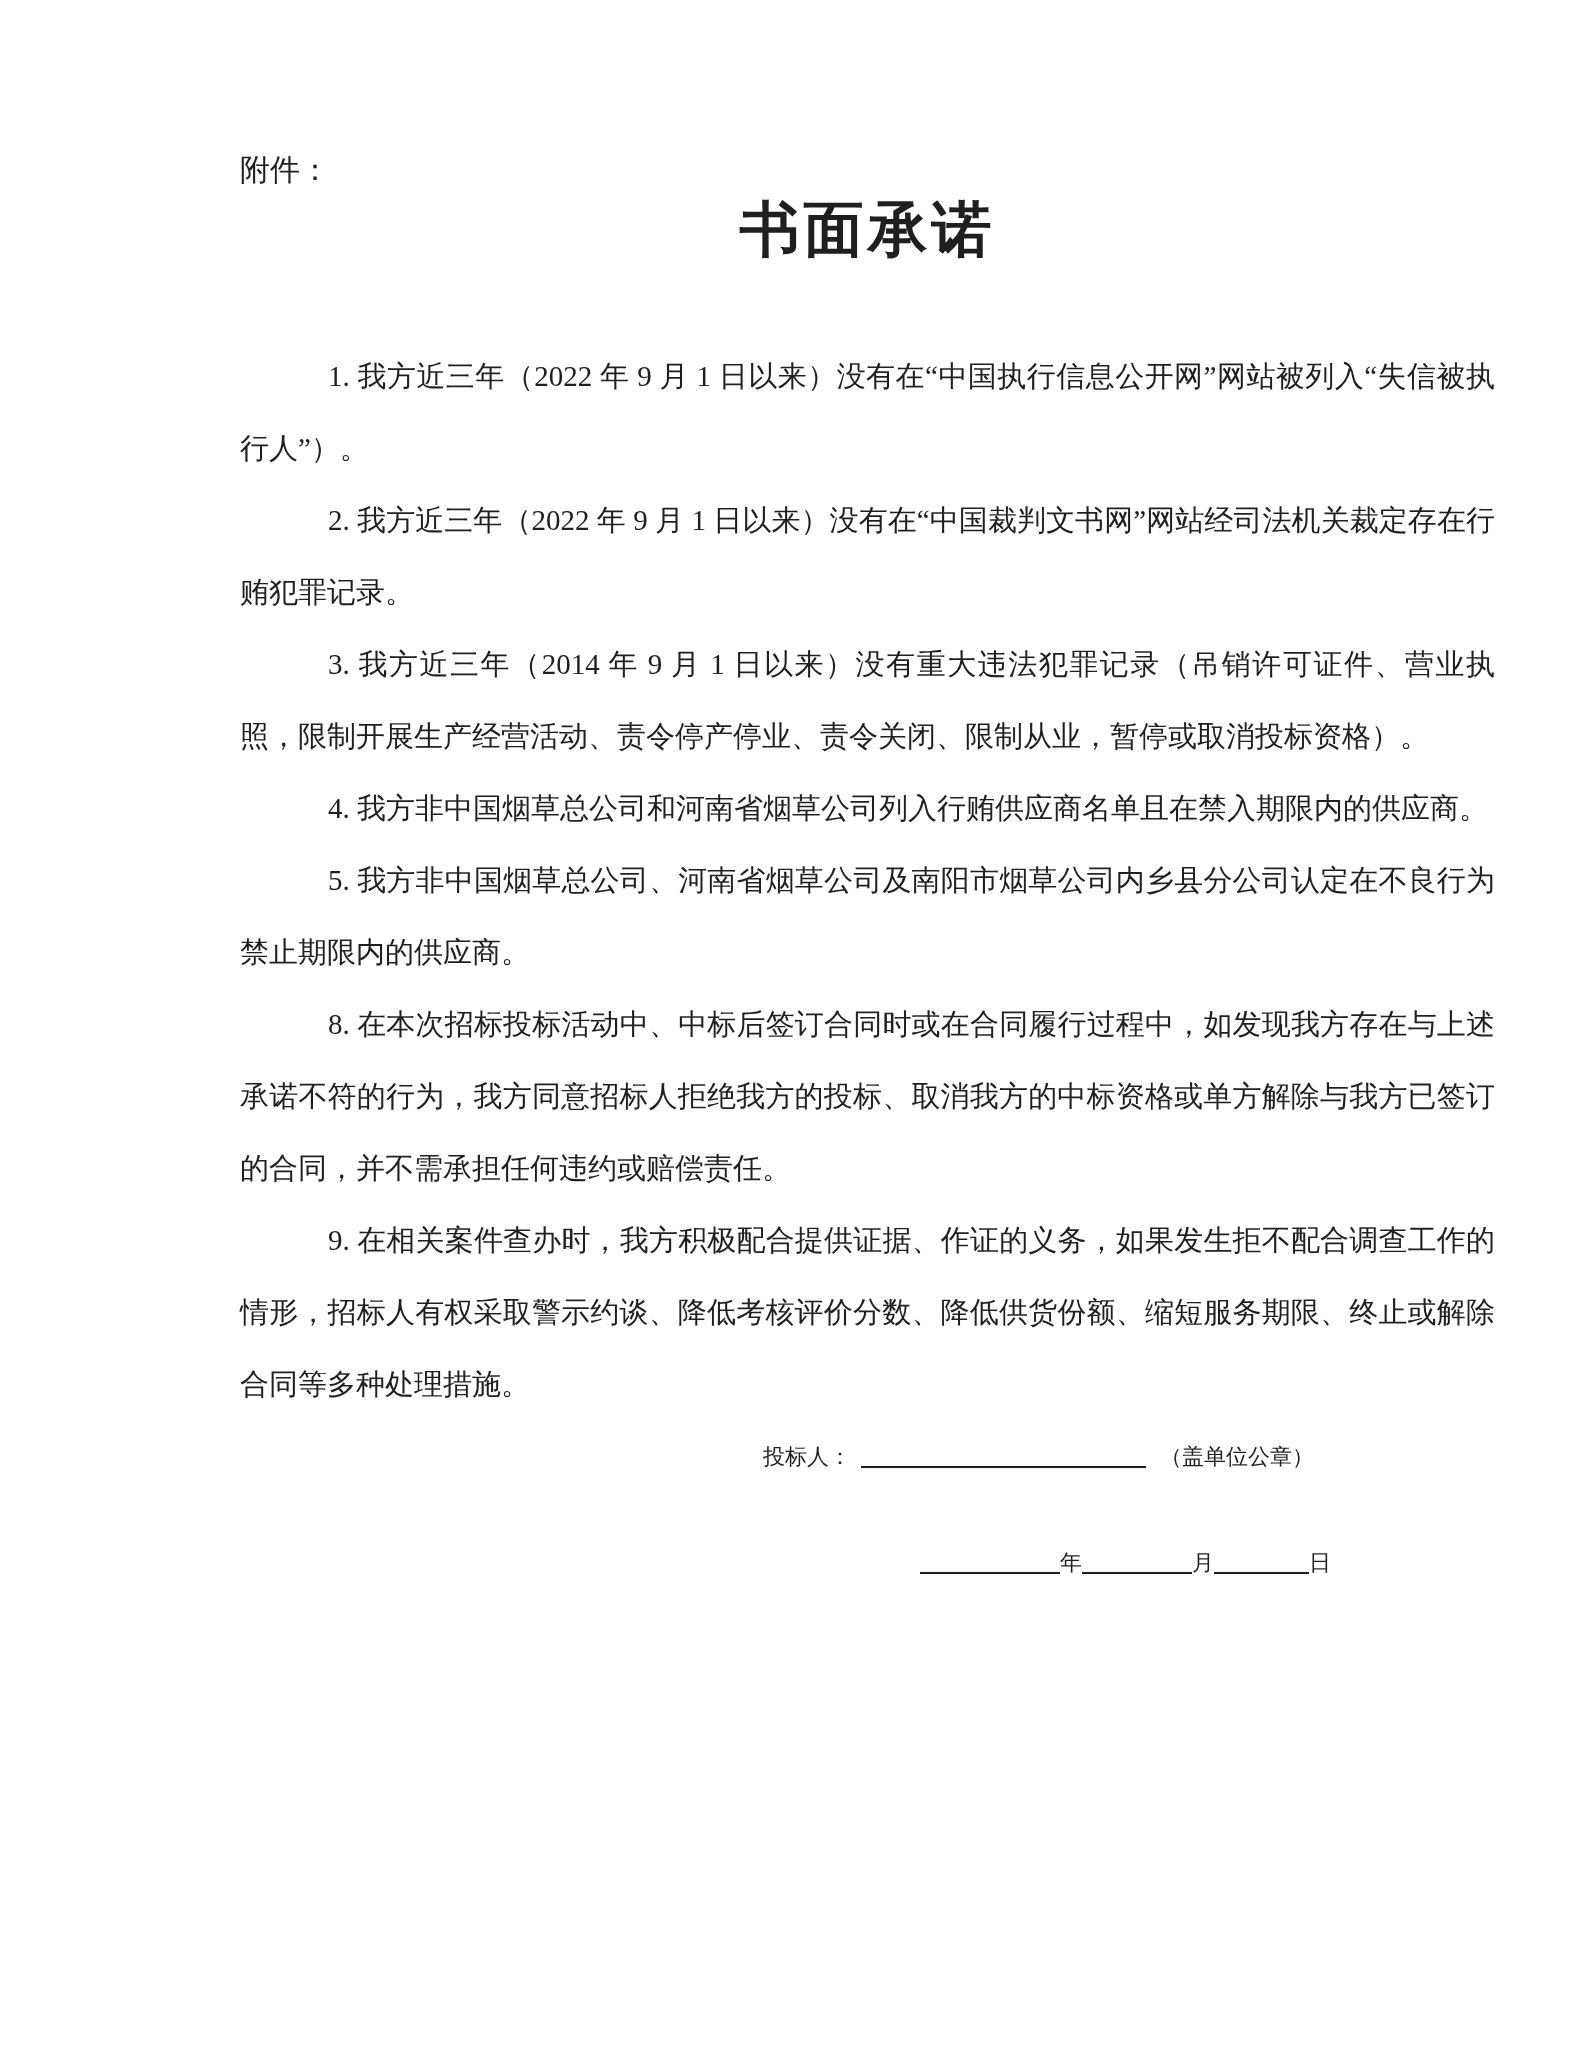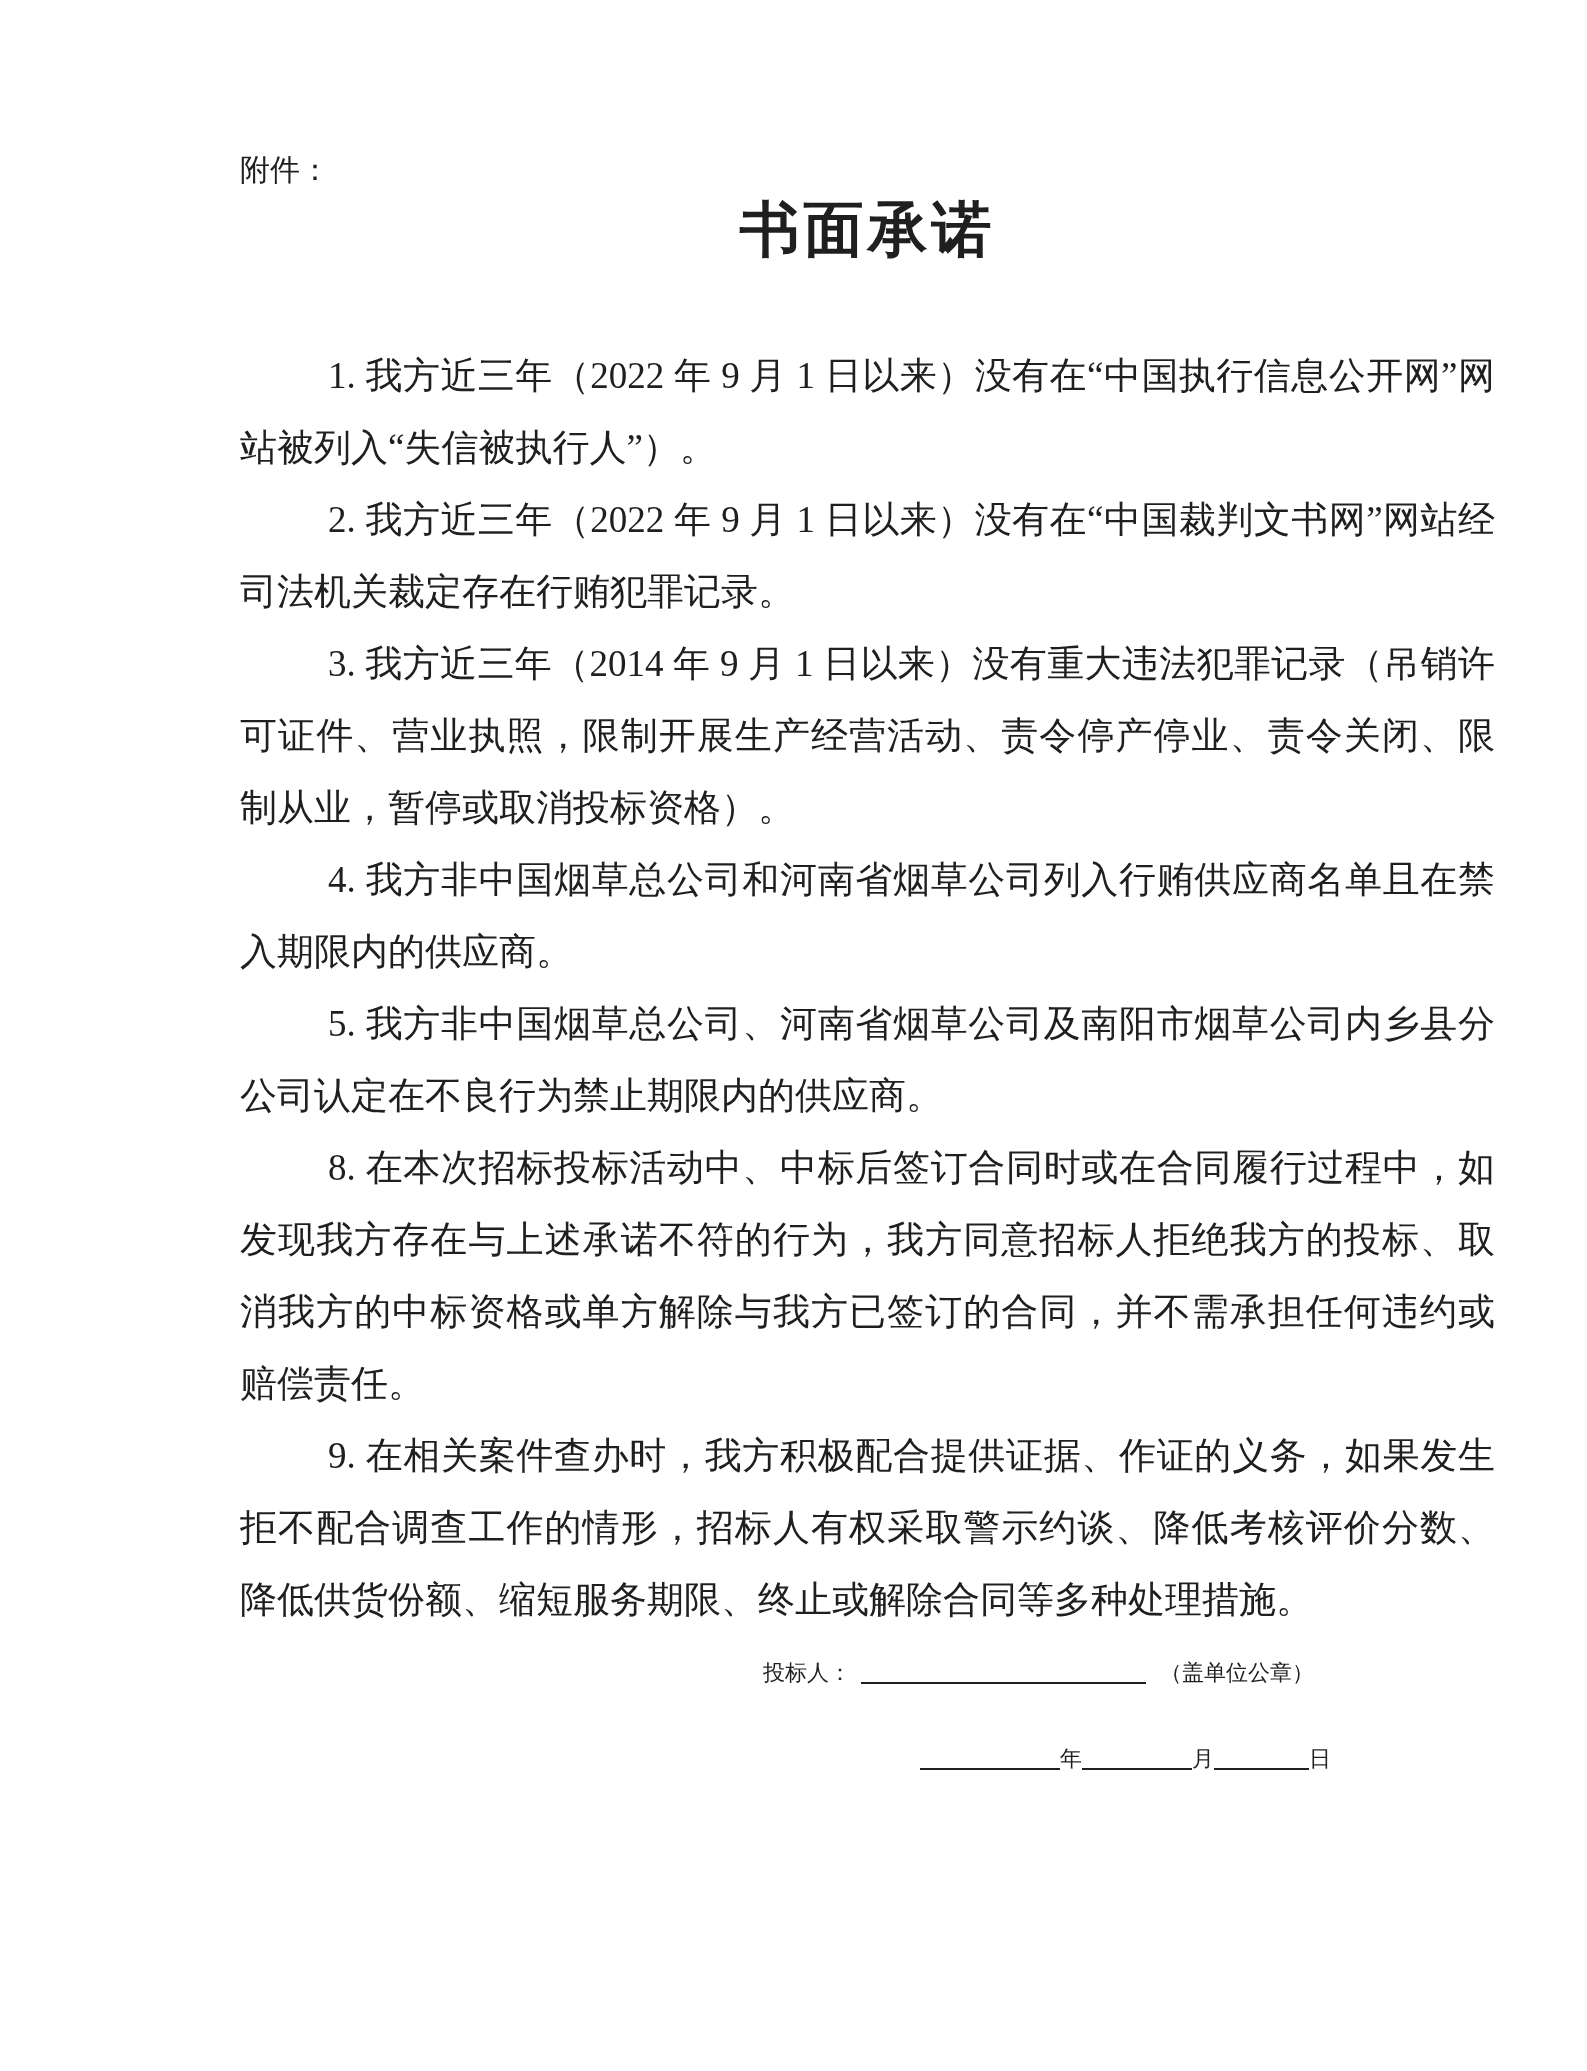--- a/index.html
+++ b/index.html
@@ -29,39 +29,39 @@
     font-weight: bold;
     letter-spacing: 4px;
     line-height: 60px;
     margin: 10px 0 0 0;
   }
   .body-text {
     margin-top: 80px;
   }
   .body-text p {
     margin: 0;
-    font-size: 37px;
+    font-size: 29px;
     line-height: 72px;
     text-align: justify;
     text-justify: inter-ideograph;
     text-indent: 88px;
     word-break: break-all;
     font-family: Liberation Serif, serif;
   }
   .signature-block {
     margin-top: 12px;
     font-size: 22px;
   }
   .bidder-line {
     margin-left: 523px;
     line-height: 50px;
     white-space: nowrap;
   }
   .date-line {
-    margin-top: 36px;
+    margin-top: 56px;
     margin-left: 680px;
     line-height: 50px;
     white-space: nowrap;
   }
   .blank {
     display: inline-block;
     border-bottom: 2px solid #1f1f1f;
     height: 32px;
     vertical-align: -4px;
   }

